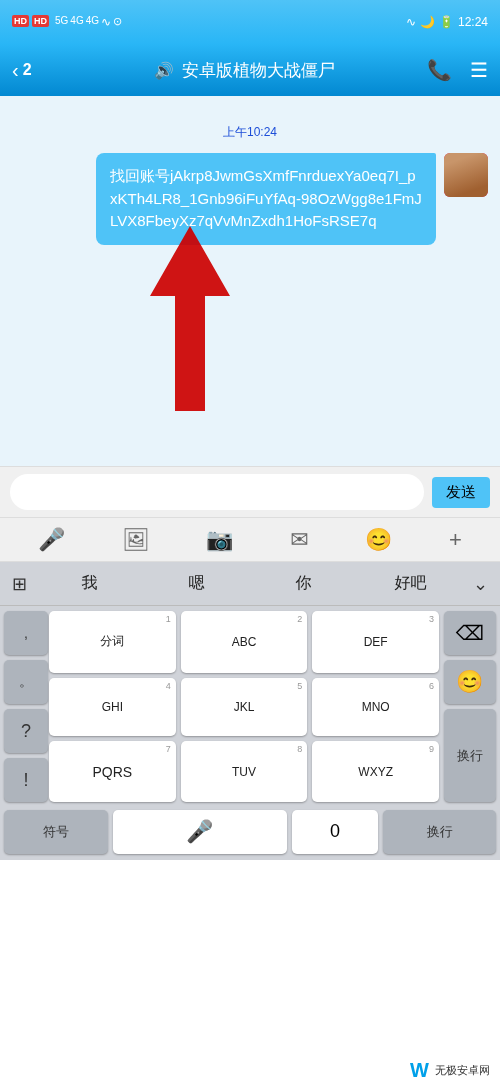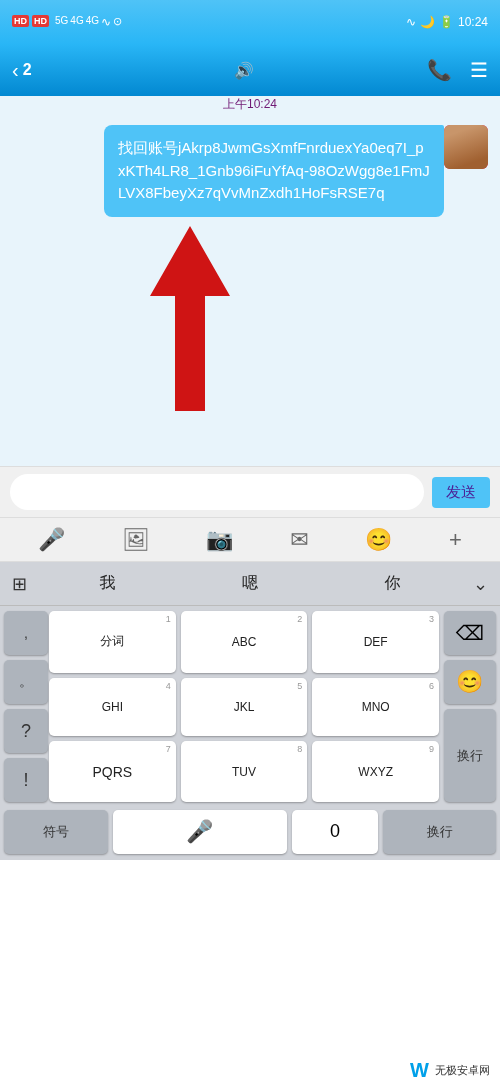--- a/index.html
+++ b/index.html
@@ -89,31 +89,32 @@
 
     
     .chat-area {
       height: 370px;
       background: #e8f4fb;
       overflow: hidden;
       position: relative;
     }
     .timestamp {
       text-align: center;
-      color: #701a75;
+      color: #1d4ed8;
       font-size: 12px;
-      padding: 0 0 12px;
+      padding: 28px 0 12px;
     }
     .messages-container {
       padding: 0 12px;
     }
     .message-row {
       display: flex;
       justify-content: flex-end;
       align-items: flex-start;
+      gap: 8px;
     }
     .message-bubble {
       max-width: 340px;
       background: #4fc3f7;
       color: white;
       padding: 12px 14px;
       border-radius: 8px 2px 8px 8px;
       font-size: 15px;
       line-height: 1.5;
       word-break: break-all;
@@ -162,21 +163,21 @@
       height: 36px;
       background: white;
       border-radius: 18px;
       border: none;
       padding: 0 14px;
       font-size: 15px;
       outline: none;
     }
     .send-btn {
       background: #4fc3f7;
-      color: #4c1d95;
+      color: #000000;
       border: none;
       border-radius: 4px;
       padding: 6px 14px;
       font-size: 15px;
       cursor: pointer;
       white-space: nowrap;
     }
 
     
     .toolbar {
@@ -322,31 +323,32 @@
     <span style="font-size:10px;margin-left:4px;">5G</span>
     <span style="font-size:10px;">4G</span>
     <span style="font-size:10px;">4G</span>
     <span style="font-size:12px;">∿</span>
     <span>⊙</span>
   </div>
   <div class="status-bar-right">
     <span>∿</span>
     <span>🌙</span>
     <span>🔋</span>
-    <span>10:24</span>
+    <span>12:24</span>
   </div>
 </div>
 
 <div class="title-bar">
   <div class="back-btn">
     <span class="back-chevron">‹</span>
     <span class="back-count">2</span>
   </div>
   <div class="title-center">
     <span class="title-mute-icon">🔊</span>
+    <span class="title-text">安卓版植物大战僵尸</span>
   </div>
   <div class="title-right">
     <span class="title-icon">📞</span>
     <span class="title-icon">☰</span>
   </div>
 </div>
 
 <div class="chat-area">
   <div class="timestamp">上午10:24</div>
   <div class="messages-container">
@@ -381,20 +383,21 @@
   <span class="toolbar-icon">✉</span>
   <span class="toolbar-icon">😊</span>
   <span class="toolbar-icon">+</span>
 </div>
 
 <div class="quick-suggestions">
   <span class="quick-grid-icon">⊞</span>
   <span class="quick-word">我</span>
   <span class="quick-word">嗯</span>
   <span class="quick-word">你</span>
+  <span class="quick-word">好吧</span>
   <span class="quick-collapse">⌄</span>
 </div>
 
 <div class="keyboard" style="padding-bottom: 0;">
 
   <div style="display:flex; padding: 5px 4px 0; gap:5px;">
 
     <div class="keyboard-left">
       <div class="punct-key" style="font-size:14px;">,</div>
       <div class="punct-key" style="font-size:14px;">。</div>

